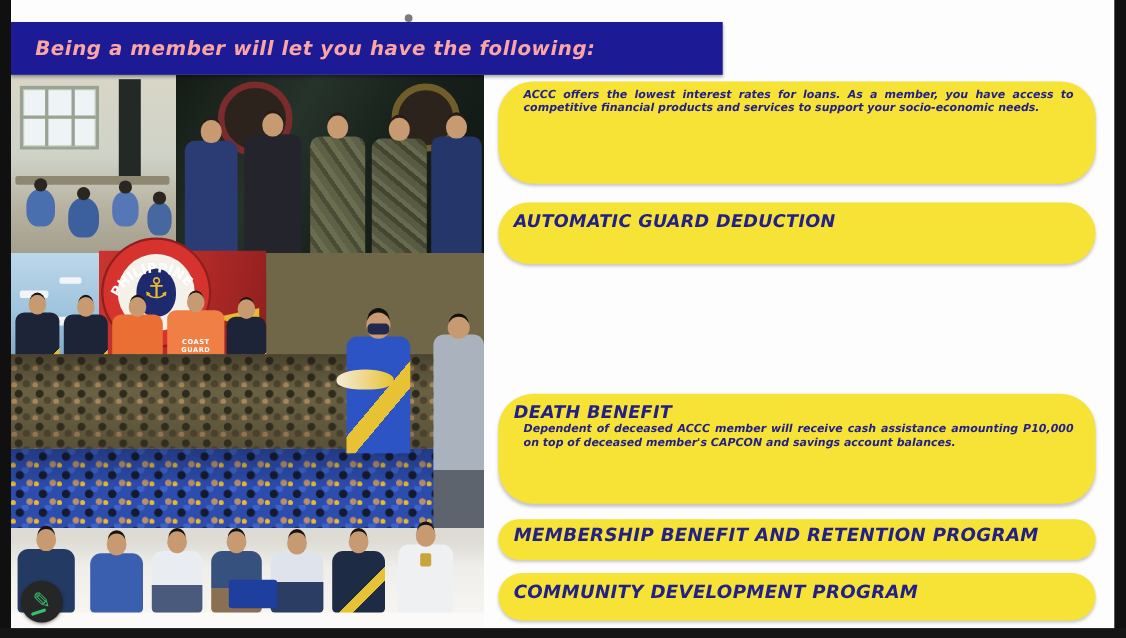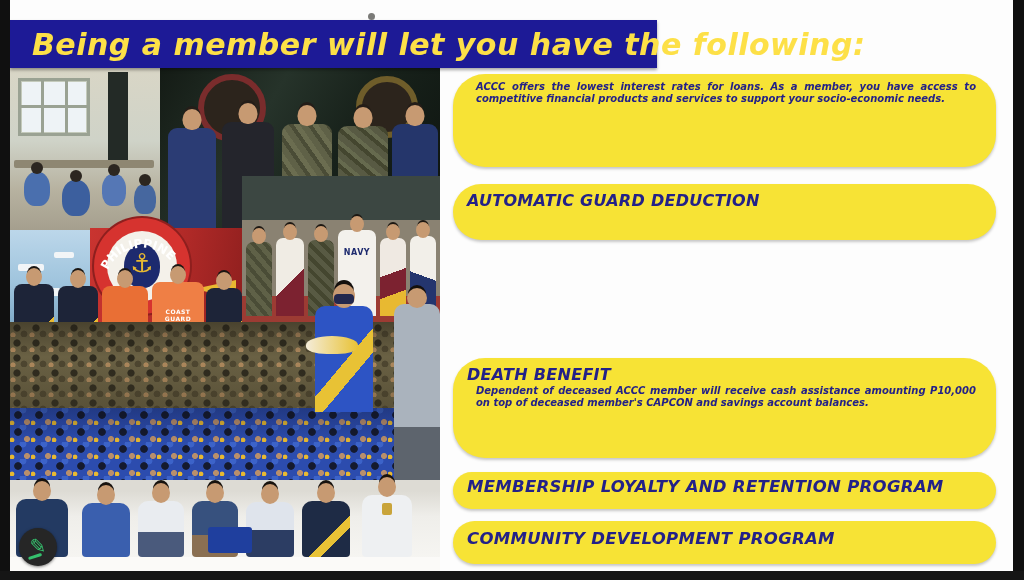--- a/index.html
+++ b/index.html
@@ -18,21 +18,21 @@
   .handle-dot{position:absolute;left:368px;top:13px;width:7px;height:7px;border-radius:50%;
     background:#7b7b78;z-index:20;}
 
   
   .header{
     position:absolute;left:10px;top:20px;width:647px;height:48px;background:#1d1a96;
     display:flex;align-items:center;padding-left:22px;box-sizing:border-box;
     box-shadow:0 2px 3px rgba(0,0,0,.35);z-index:10;
   }
   .header span{
-    color:#fde047;font-size:30px;font-weight:bold;font-style:italic;letter-spacing:.5px;
+    color:#fca5a5;font-size:18px;font-weight:bold;font-style:italic;letter-spacing:.5px;
     white-space:nowrap;
   }
 
   
   .benefits{position:absolute;left:453px;top:0;width:543px;height:580px;z-index:15;}
   .benefit{
     position:absolute;left:0;width:543px;background:#f7e335;border-radius:32px;
     box-sizing:border-box;padding:7px 20px 6px 14px;
     box-shadow:0 2px 3px rgba(0,0,0,.22);
     color:#232188;font-style:italic;font-weight:bold;
@@ -264,30 +264,20 @@
     <div class="midrow">
       <div class="mfig blackyellow my1"></div>
       <div class="mfig blackyellow my2"></div>
       <div class="mfig orange1"></div>
       <div class="mfig orange2">
         <div class="cg-label">COAST GUARD</div>
       </div>
       <div class="mfig blackyellow my3"></div>
     </div>
 
-    <div class="navygroup">
-      <div class="nfig nv1"></div>
-      <div class="nfig nv2"></div>
-      <div class="nfig nv3"></div>
-      <div class="nfig nv4">
-        <div class="navy-label">NAVY</div>
-      </div>
-      <div class="nfig nv5"></div>
-      <div class="nfig nv6"></div>
-    </div>
 
     <div class="camocrowd"></div>
     <div class="bluecrowd"></div>
 
     <div class="standwoman"></div>
     <div class="tray"></div>
     <div class="grayman"></div>
 
     <div class="frontrow">
       <div class="sfig sf1"></div>
@@ -309,21 +299,21 @@
       <div class="b-body">ACCC offers the lowest interest rates for loans. As a member, you have access to competitive financial products and services to support your socio-economic needs.</div>
     </div>
     <div class="benefit b2">
       <div class="b-title">AUTOMATIC GUARD DEDUCTION</div>
     </div>
     <div class="benefit b4">
       <div class="b-title">DEATH BENEFIT</div>
       <div class="b-body">Dependent of deceased ACCC member will receive cash assistance amounting P10,000 on top of deceased member's CAPCON and savings account balances.</div>
     </div>
     <div class="benefit b5">
-      <div class="b-title">MEMBERSHIP LOYALTY AND RETENTION PROGRAM</div>
+      <div class="b-title">MEMBERSHIP BENEFIT AND RETENTION PROGRAM</div>
     </div>
     <div class="benefit b6">
       <div class="b-title">COMMUNITY DEVELOPMENT PROGRAM</div>
     </div>
   </div>
 
   <div class="annot">
     <span class="pencil">✎</span>
   </div>
 

